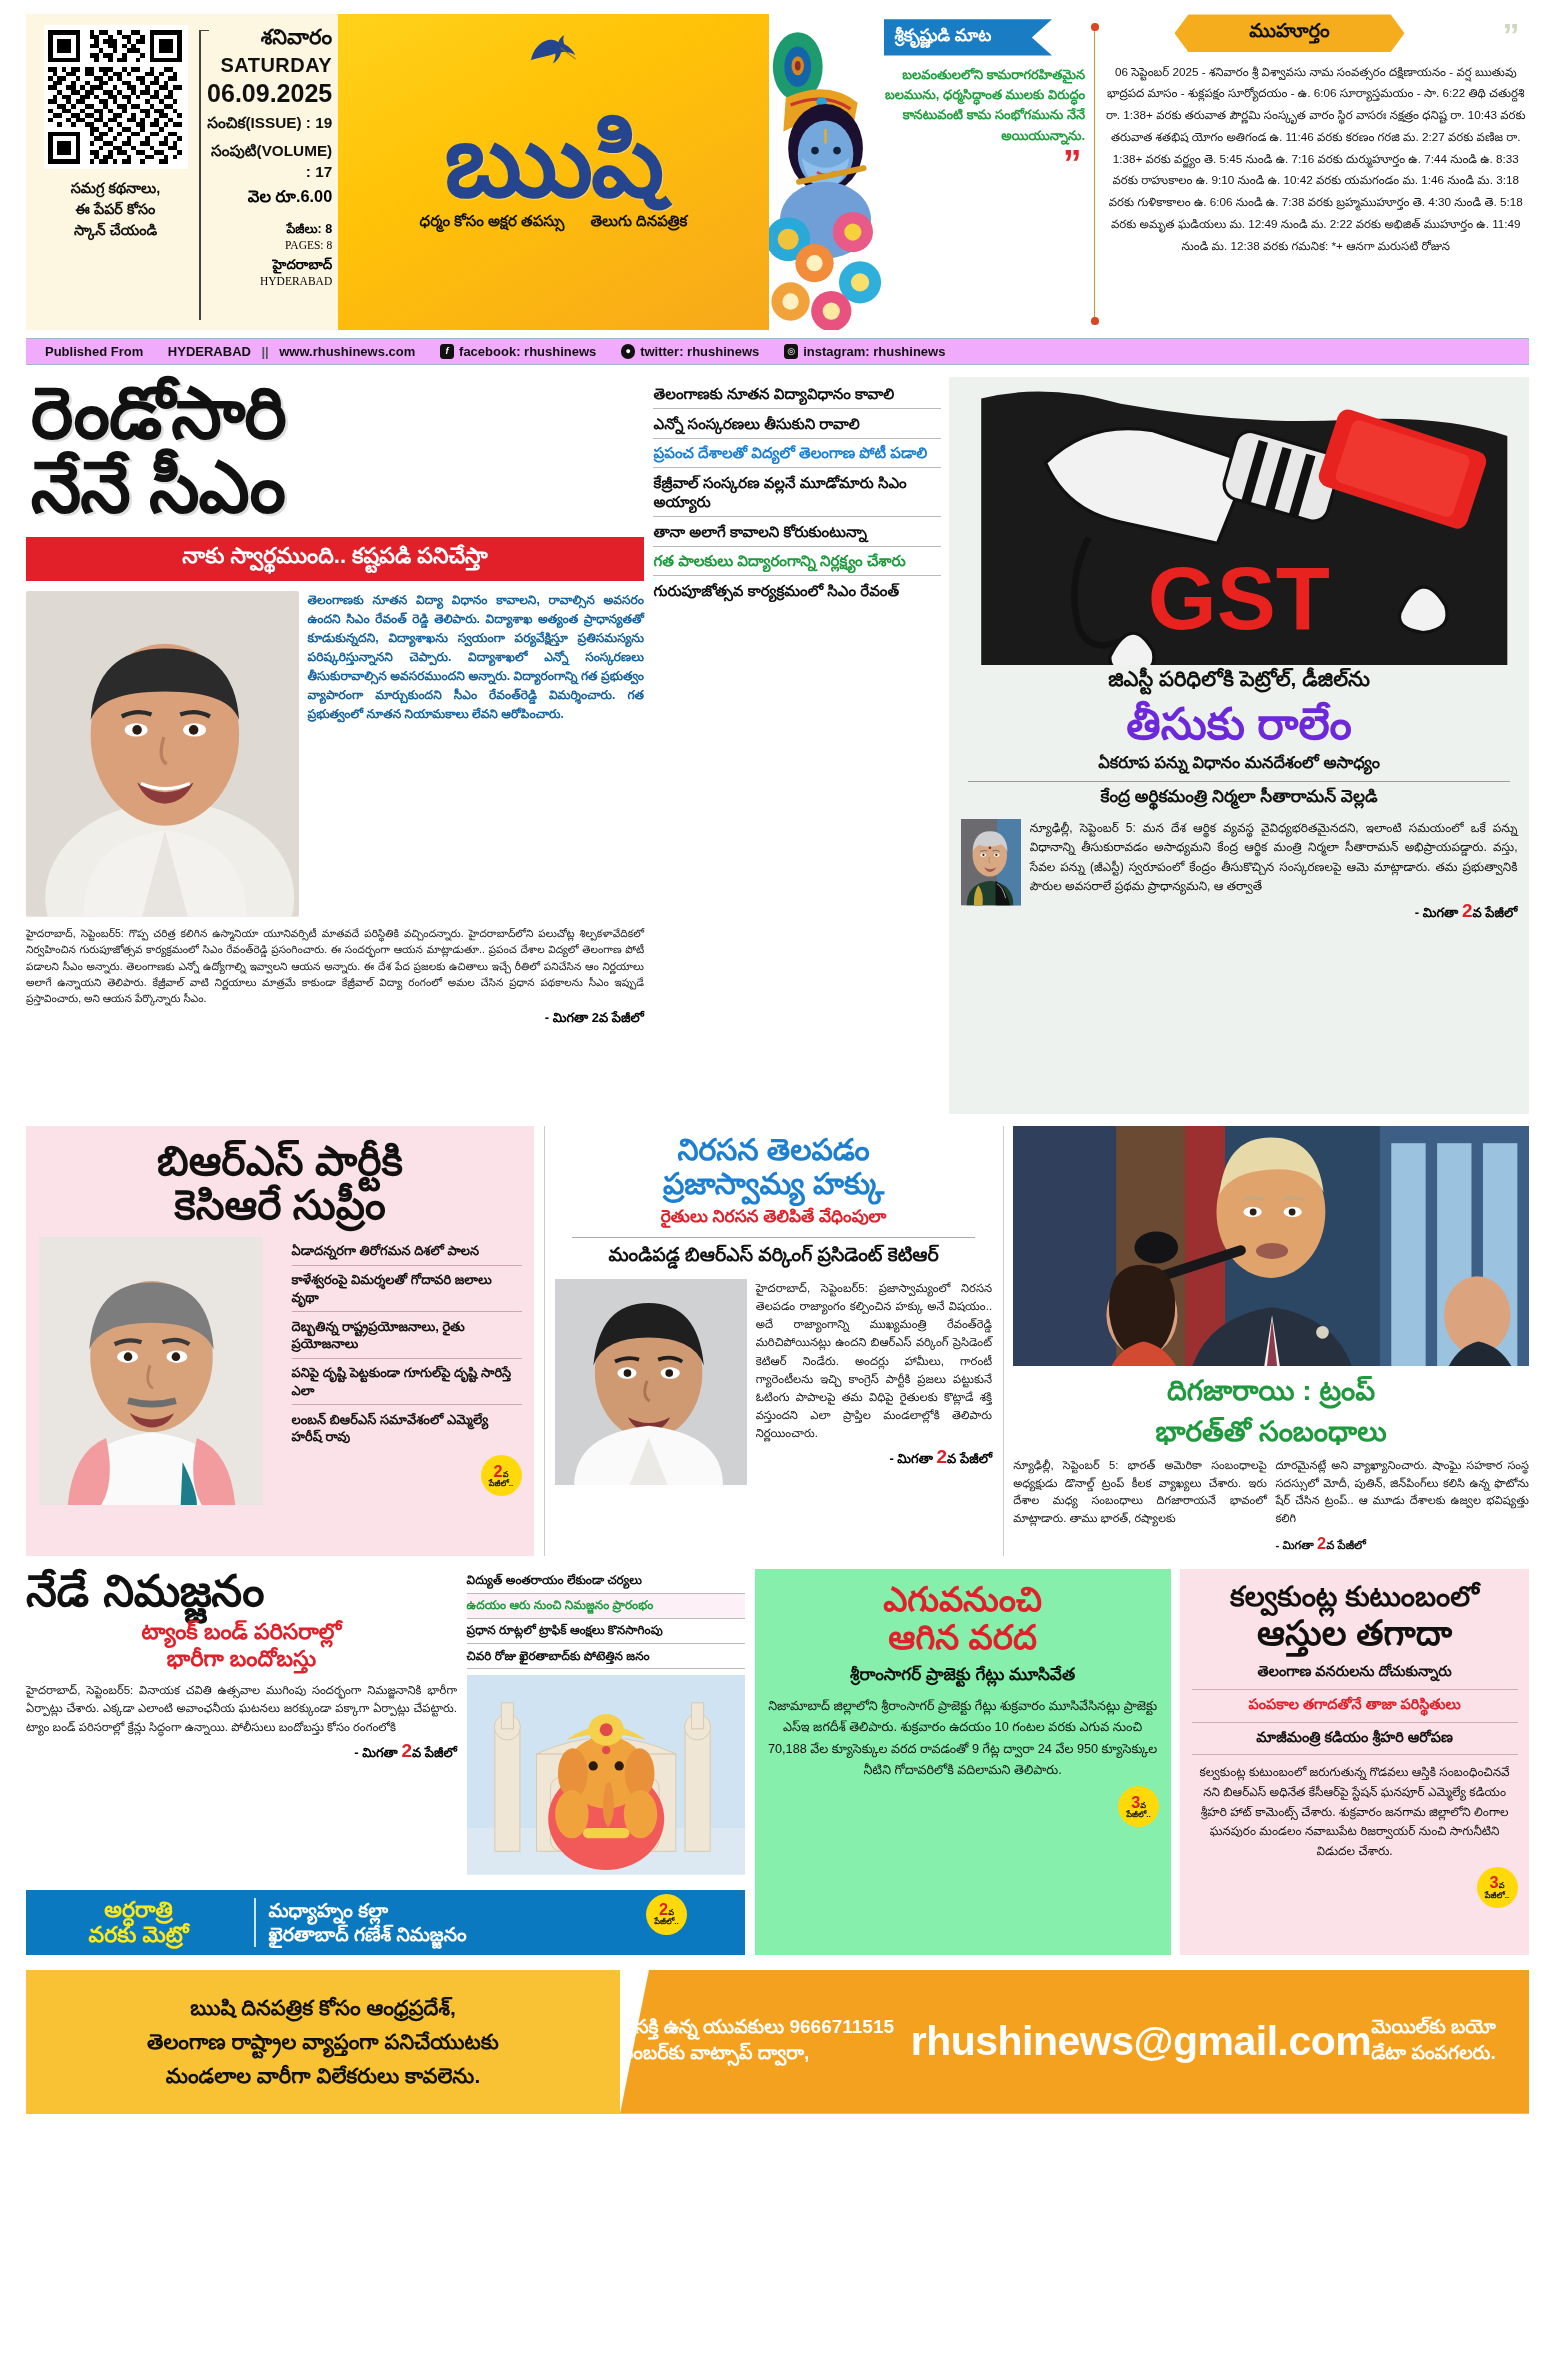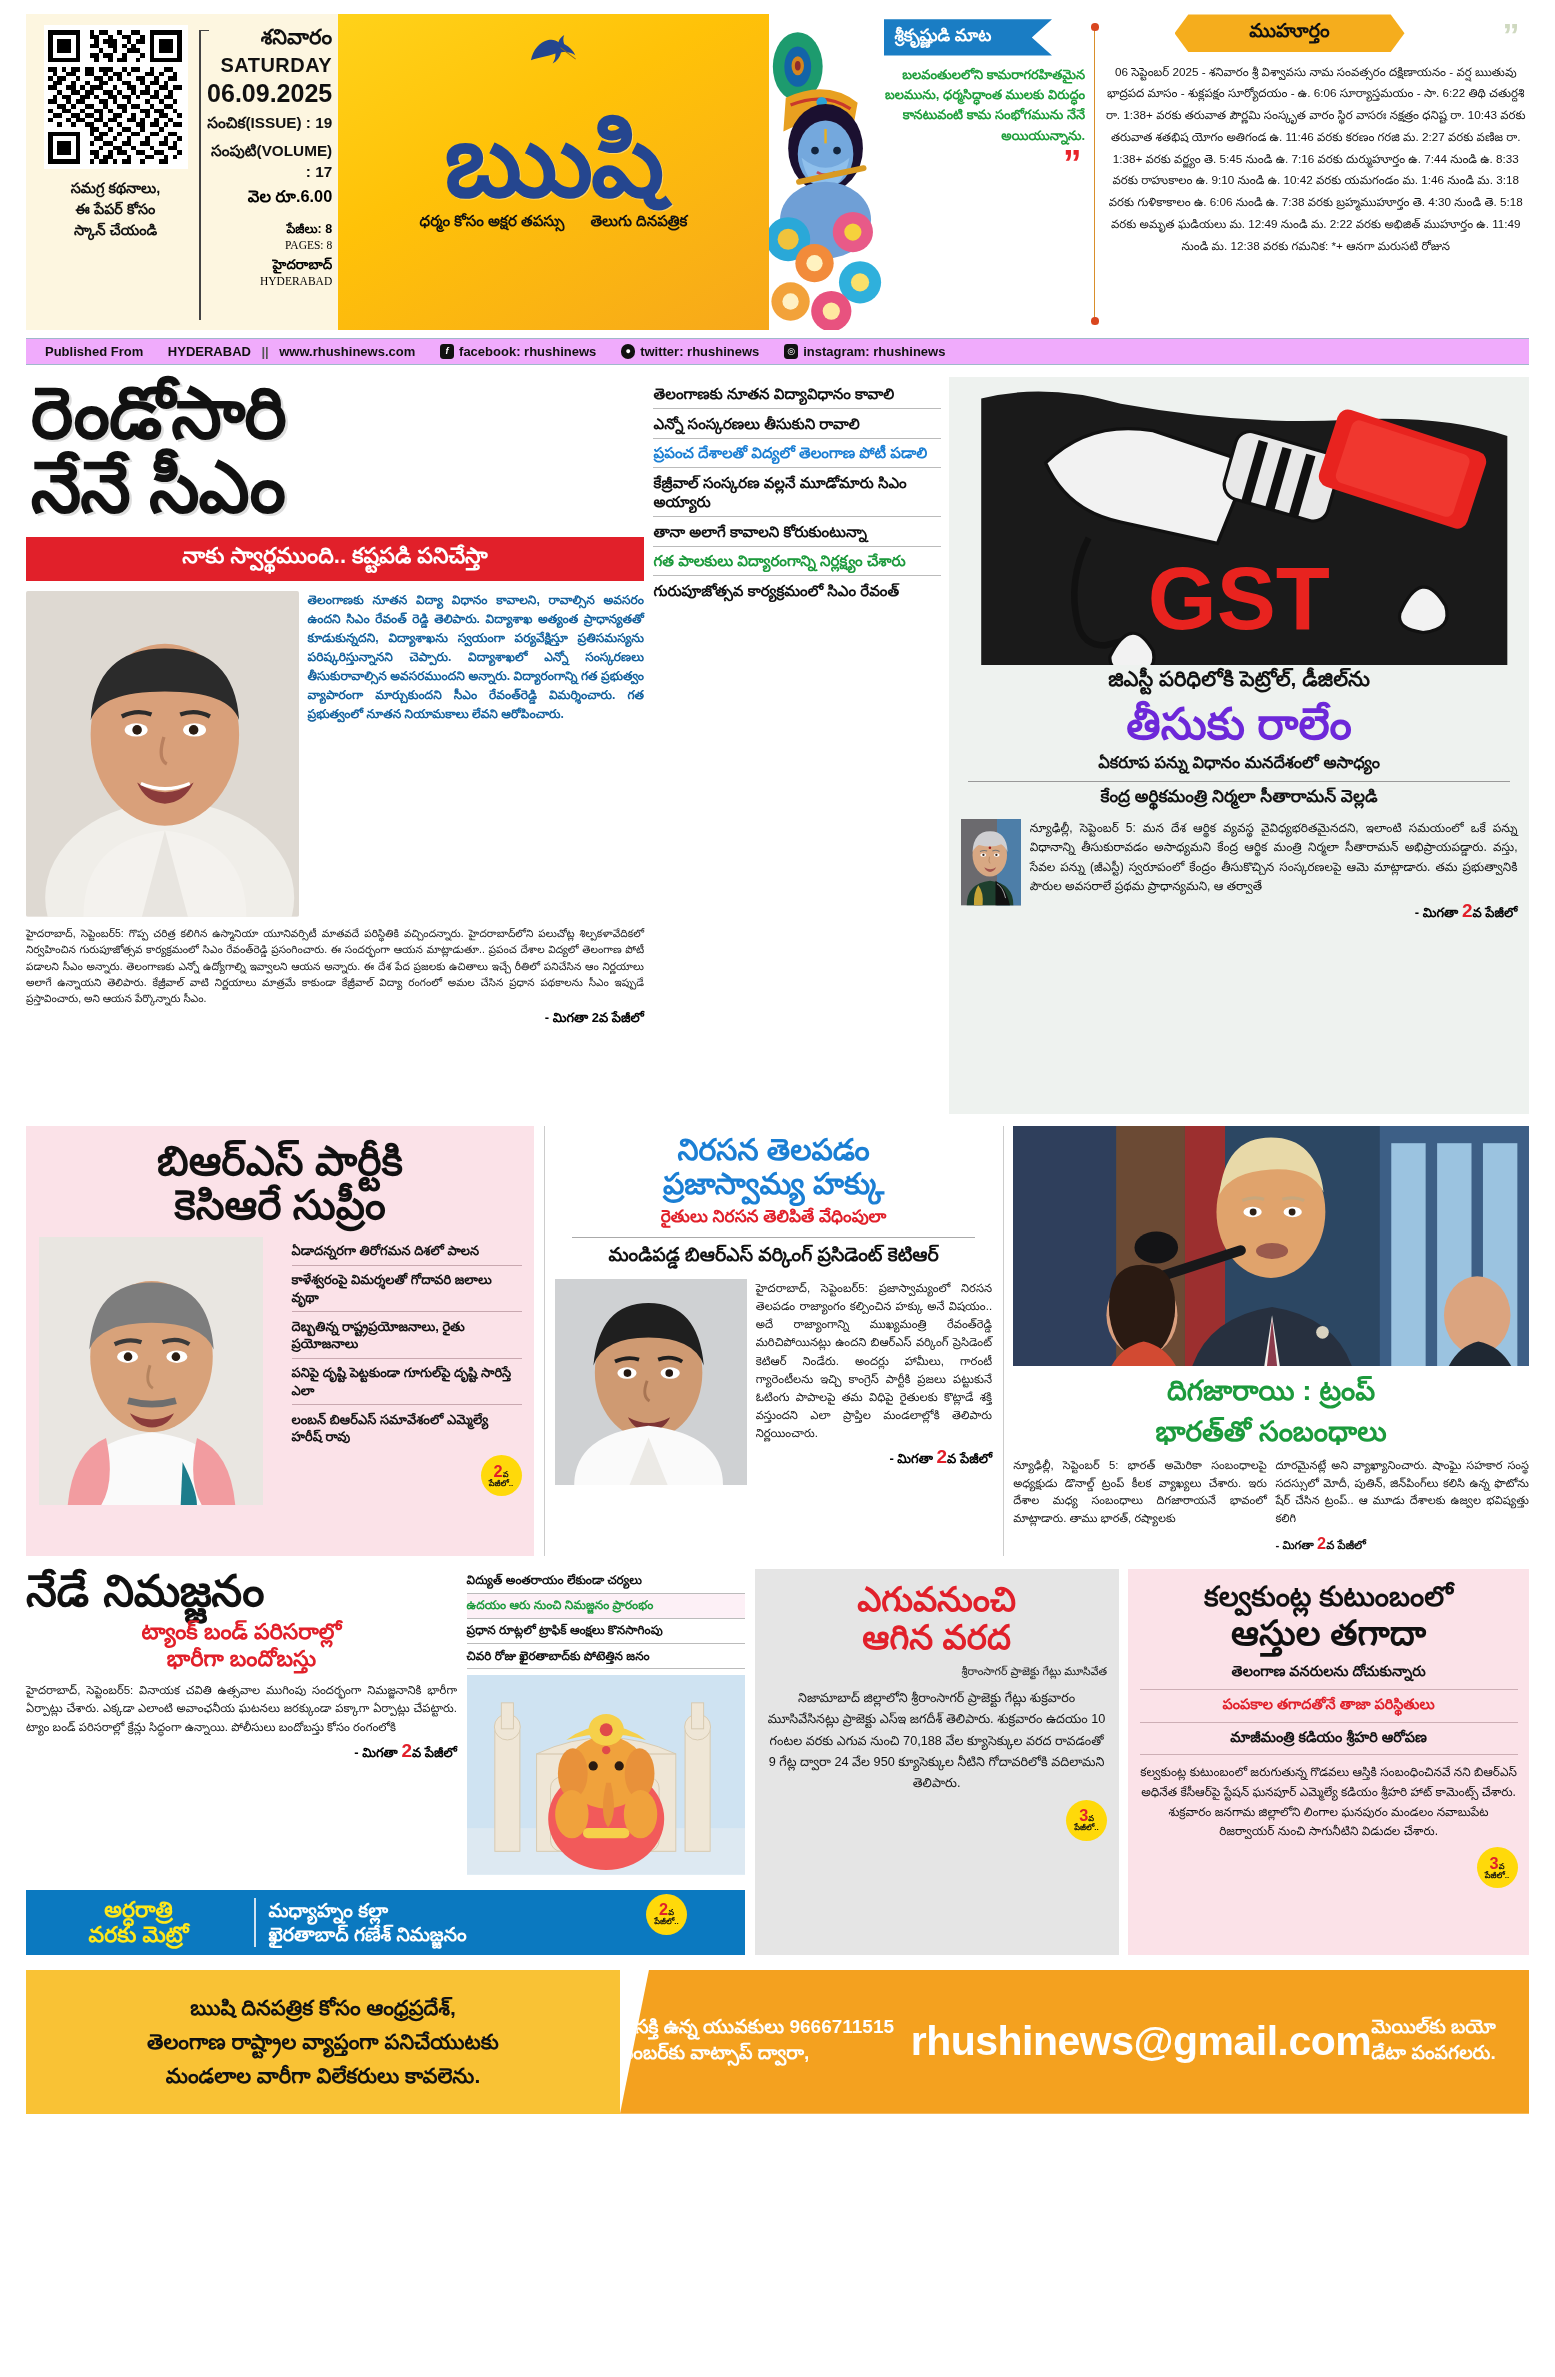--- a/index.html
+++ b/index.html
@@ -128,23 +128,23 @@
   .r3a-r { flex:1; }
   .r3a-bul .b { font-size:12px; padding:4.3px 0; border-bottom:0.7px solid #bbb; color:#111; font-weight:600; line-height:1.3;}
   .r3a-bul .b.green{color:#1c9a3c; background:#fdf0f6;}
   .ganesh { width:100%; height:206px; margin-top:5.8px; overflow:hidden; position:relative;}
   .bluebanner { background:#0b79c0; margin-top:8.6px; padding:8.6px 9.6px; display:flex; align-items:center; position:relative;}
   .bb-l { color:#ffe81a; font-size:22px; font-weight:900; text-align:center; line-height:1.1; width:206px;}
   .bb-div { width:1.9px; background:#cfe3f2; align-self:stretch; margin:0 12.5px;}
   .bb-r { color:#fff; font-size:19px; font-weight:800; line-height:1.25; flex:1;}
   .bb-badge { position:absolute; right:58px; top:3.8px;}
 
-  .r3-b { width:364px; background:#e5e5e5; padding:12.5px 11.5px;}
+  .r3-b { width:416px; background:#86efac; padding:12.5px 11.5px;}
   .r3b-head { font-size:34px; font-weight:900; color:#e1202a; text-align:center; line-height:1.1;}
-  .r3b-sub { font-size:11px; font-weight:400; text-align:right; margin-top:8.6px; color:#111;}
+  .r3b-sub { font-size:17px; font-weight:700; text-align:center; margin-top:8.6px; color:#111;}
   .r3b-text { font-size:12.7px; line-height:1.68; text-align:center; margin-top:8.6px; color:#111;}
 
   .r3-c { flex:1; background:#fbe2e8; padding:12.5px 11.5px;}
   .r3c-head { font-size:28px; font-weight:900; color:#111; text-align:center; line-height:1.12;}
   .r3c-b { font-size:14.4px; text-align:center; padding:5.8px 0; border-bottom:0.7px solid #cdaeb5; font-weight:700; color:#111;}
   .r3c-b.red{color:#e1202a;}
   .r3c-text { font-size:12px; line-height:1.65; text-align:center; margin-top:7.7px; color:#111;}
   .badge-br{display:flex;justify-content:flex-end;margin-top:4.8px;}
 
   

